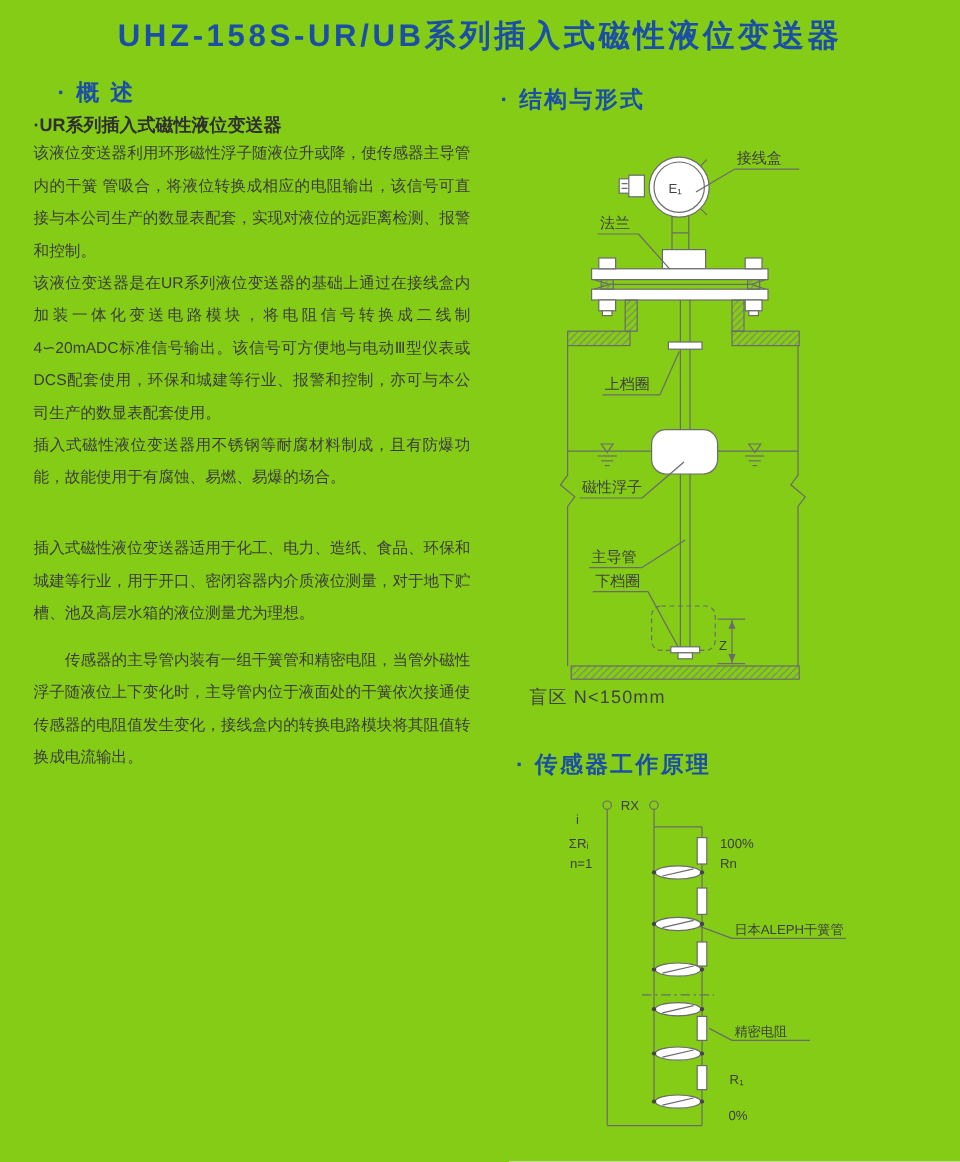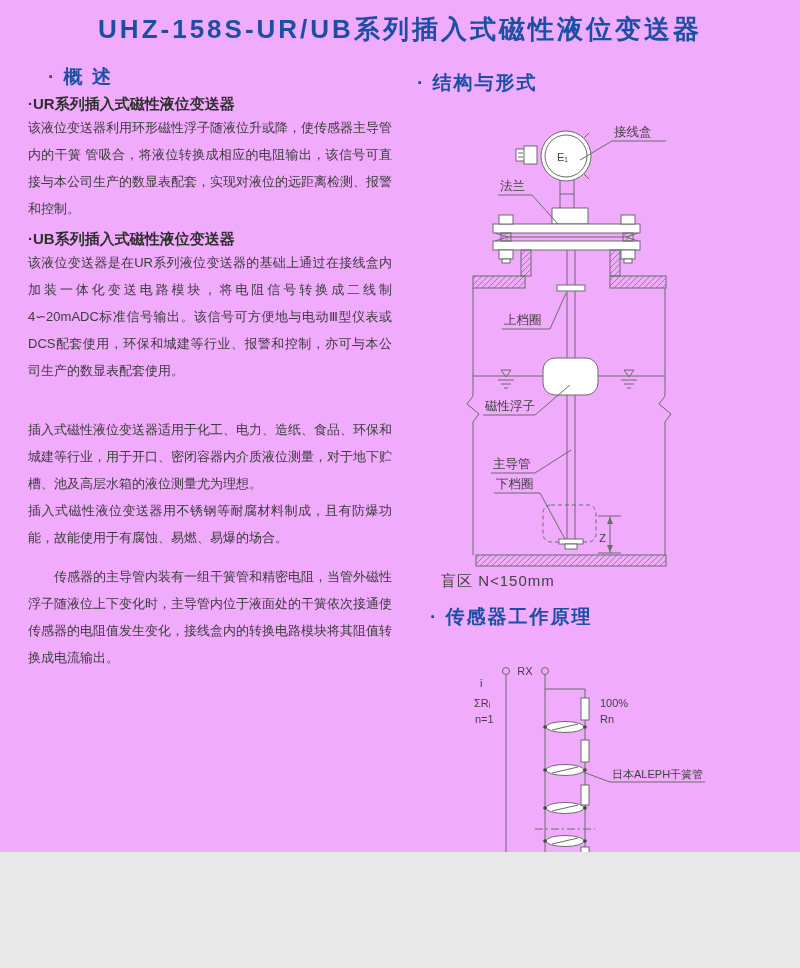--- a/index.html
+++ b/index.html
@@ -1,16 +1,16 @@
 <!DOCTYPE html>
 <html><head>
 <meta charset="utf-8">
 <style>
   html,body{margin:0;padding:0;background:#e8e8e8;}
-  #page{position:relative;width:800px;height:852px;background:#f0abfc;
+  #page{position:relative;width:800px;height:968px;background:#84cc16;
         font-family:"Liberation Sans","DejaVu Sans",sans-serif;overflow:hidden;}
   .title{position:absolute;top:12px;left:0;right:0;text-align:center;
          color:#1b4fa5;font-size:26px;font-weight:bold;letter-spacing:3px;}
   .col-left{position:absolute;left:28px;top:64px;width:364px;}
   .sec-header{color:#1b4fa5;font-size:19px;font-weight:bold;letter-spacing:2px;margin-left:20px;}
   .sub{font-weight:bold;color:#2f2f2f;font-size:15px;margin-top:5px;}
   .para{font-size:13px;line-height:27px;color:#3c3c3c;text-align:justify;}
   .gap-lg{margin-top:32px;}
   .indent{text-indent:2em;}
   .abs{position:absolute;}
@@ -24,24 +24,23 @@
 <body>
 
 <div id="page">
 
   <div class="title">UHZ-158S-UR/UB系列插入式磁性液位变送器</div>
 
   <div class="col-left">
     <div class="sec-header">· 概 述</div>
     <div class="sub">·UR系列插入式磁性液位变送器</div>
     <div class="para">该液位变送器利用环形磁性浮子随液位升或降，使传感器主导管内的干簧 管吸合，将液位转换成相应的电阻输出，该信号可直接与本公司生产的数显表配套，实现对液位的远距离检测、报警和控制。</div>
-    <div class="sub" style="margin-top:8px">·UB系列插入式磁性液位变送器</div>
     <div class="para">该液位变送器是在UR系列液位变送器的基础上通过在接线盒内加装一体化变送电路模块，将电阻信号转换成二线制4∽20mADC标准信号输出。该信号可方便地与电动Ⅲ型仪表或DCS配套使用，环保和城建等行业、报警和控制，亦可与本公司生产的数显表配套使用。</div>
+    <div class="para">插入式磁性液位变送器用不锈钢等耐腐材料制成，且有防爆功能，故能使用于有腐蚀、易燃、易爆的场合。</div>
     <div class="para gap-lg">插入式磁性液位变送器适用于化工、电力、造纸、食品、环保和城建等行业，用于开口、密闭容器内介质液位测量，对于地下贮槽、池及高层水箱的液位测量尤为理想。</div>
-    <div class="para">插入式磁性液位变送器用不锈钢等耐腐材料制成，且有防爆功能，故能使用于有腐蚀、易燃、易爆的场合。</div>
     <div class="para indent" style="margin-top:12px">传感器的主导管内装有一组干簧管和精密电阻，当管外磁性浮子随液位上下变化时，主导管内位于液面处的干簧依次接通使传感器的电阻值发生变化，接线盒内的转换电路模块将其阻值转换成电流输出。</div>
   </div>
 
   <div class="abs sec-header" style="left:397px;top:70px">· 结构与形式</div>
 
   <svg class="abs" style="left:408px;top:98px" width="390" height="474" viewBox="0 0 390 474">
     <defs>
       <pattern id="hatch" patternUnits="userSpaceOnUse" width="6" height="6">
         <path d="M0,6 L6,0" stroke="#7a7a7a" stroke-width="0.8"></path>
       </pattern>
@@ -146,21 +145,21 @@
       <line class="dline" x1="127" y1="375" x2="163" y2="352"></line>
 
       <text x="88" y="390">下档圈</text>
       <line class="dline" x1="86" y1="395" x2="132" y2="395"></line>
       <line class="dline" x1="132" y1="395" x2="157" y2="441"></line>
     </g>
   </svg>
 
   <div class="abs caption" style="left:441px;top:572px">盲区 N&lt;150mm</div>
 
-  <div class="abs sec-header" style="left:410px;top:604px">· 传感器工作原理</div>
+  <div class="abs sec-header" style="left:410px;top:624px">· 传感器工作原理</div>
 
   <svg class="abs" style="left:460px;top:655px" width="340" height="300" viewBox="0 0 340 300">
     <g>
       <circle class="dline" cx="46" cy="16" r="3.5"></circle>
       <circle class="dline" cx="85" cy="16" r="3.5"></circle>
       <line class="dline" x1="46" y1="19.5" x2="46" y2="283"></line>
       <line class="dline" x1="85" y1="19.5" x2="85" y2="263"></line>
       <line class="dline" x1="85" y1="34" x2="125" y2="34"></line>
       <line class="dline" x1="125" y1="34" x2="125" y2="283"></line>
       <line class="dline" x1="46" y1="283" x2="125" y2="283"></line>

